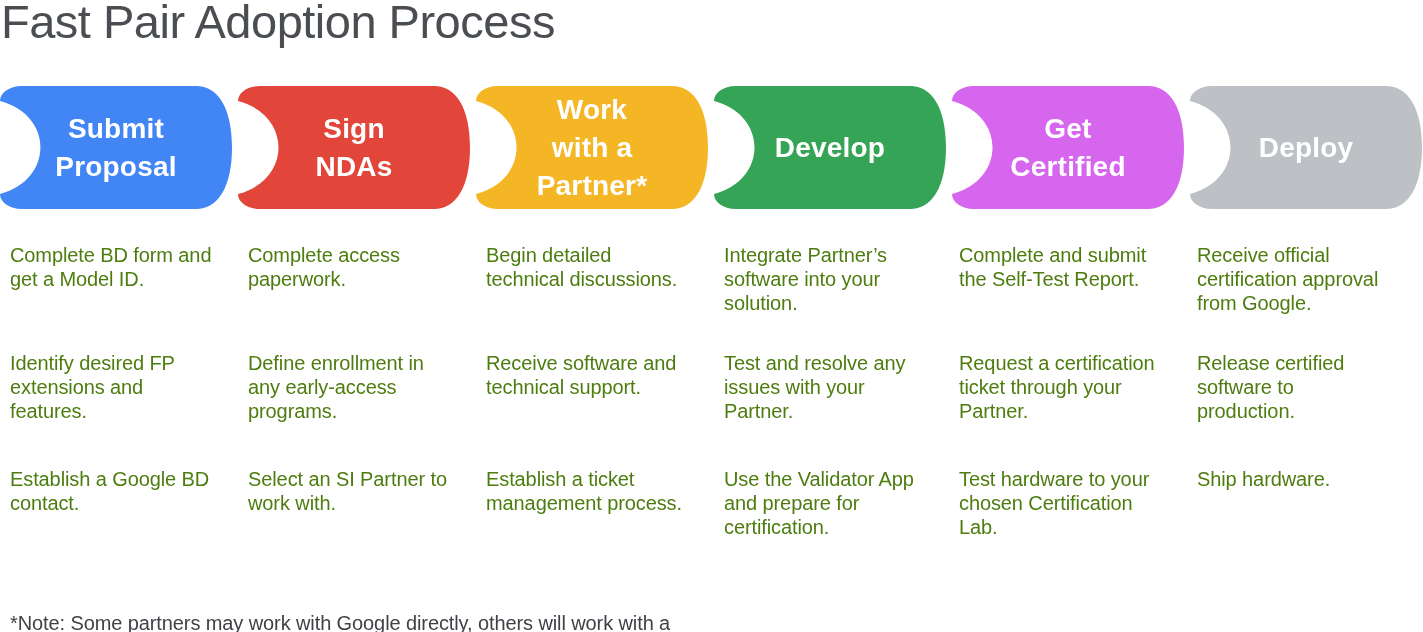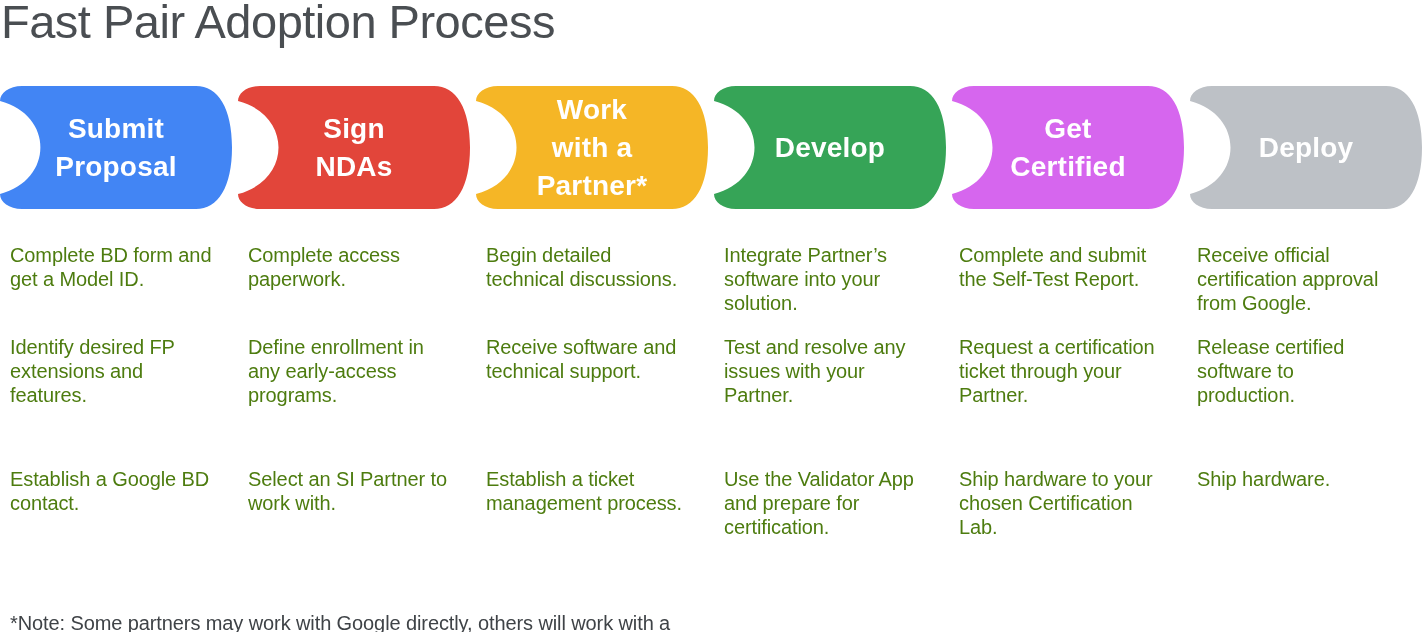--- a/index.html
+++ b/index.html
@@ -21,21 +21,21 @@
     color:#ffffff;font-size:28px;line-height:38px;font-weight:700;
     white-space:pre-line;letter-spacing:0.2px;
   }
   .col{position:absolute;top:243px;width:222px;}
   .note{
     position:absolute;left:0;width:222px;
     font-size:20px;line-height:24px;color:#4d7c0f;
     white-space:pre-line;letter-spacing:-0.1px;
   }
   .row1{top:0;}
-  .row2{top:92px;}
+  .row2{top:108px;}
   .row3{top:224px;}
   .footnote{
     position:absolute;left:10px;top:611px;width:760px;
     font-size:20px;line-height:25px;color:#3f4347;
     white-space:pre-line;letter-spacing:-0.1px;
   }
 </style>
 </head>
 <body>
 
@@ -134,21 +134,21 @@
 and prepare for
 certification.</div>
   </div>
 
   <div class="col" style="left:959px">
     <div class="note row1">Complete and submit
 the Self-Test Report.</div>
     <div class="note row2">Request a certification
 ticket through your
 Partner.</div>
-    <div class="note row3">Ship hardware to your
+    <div class="note row3">Test hardware to your
 chosen Certification
 Lab.</div>
   </div>
 
   <div class="col" style="left:1197px">
     <div class="note row1">Receive official
 certification approval
 from Google.</div>
     <div class="note row2">Release certified
 software to

